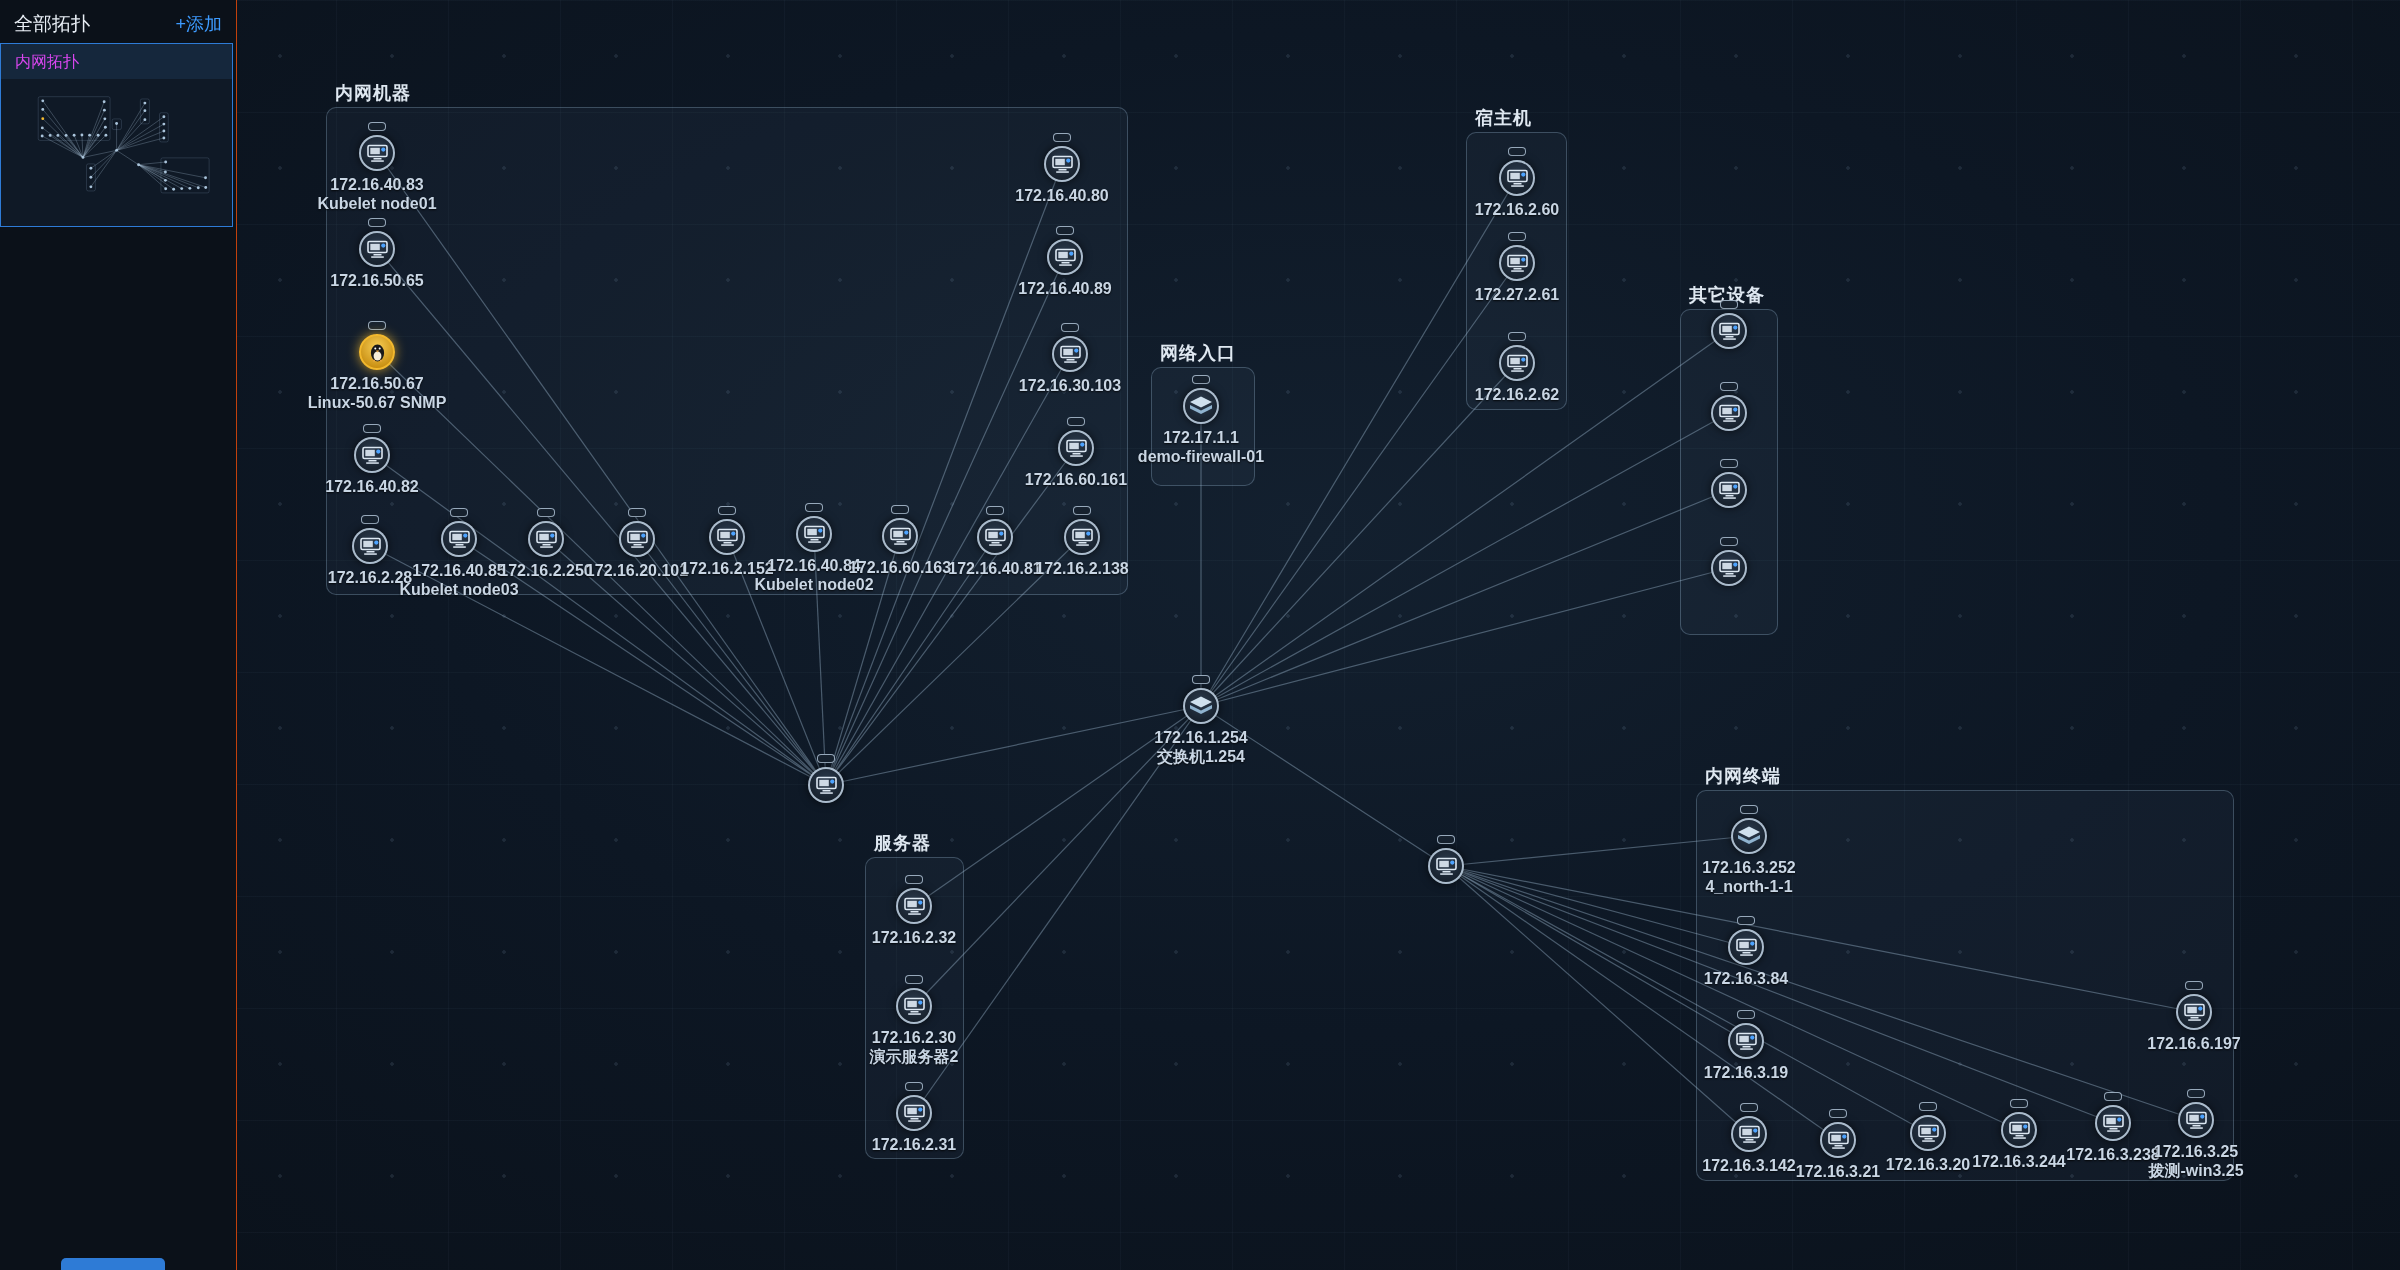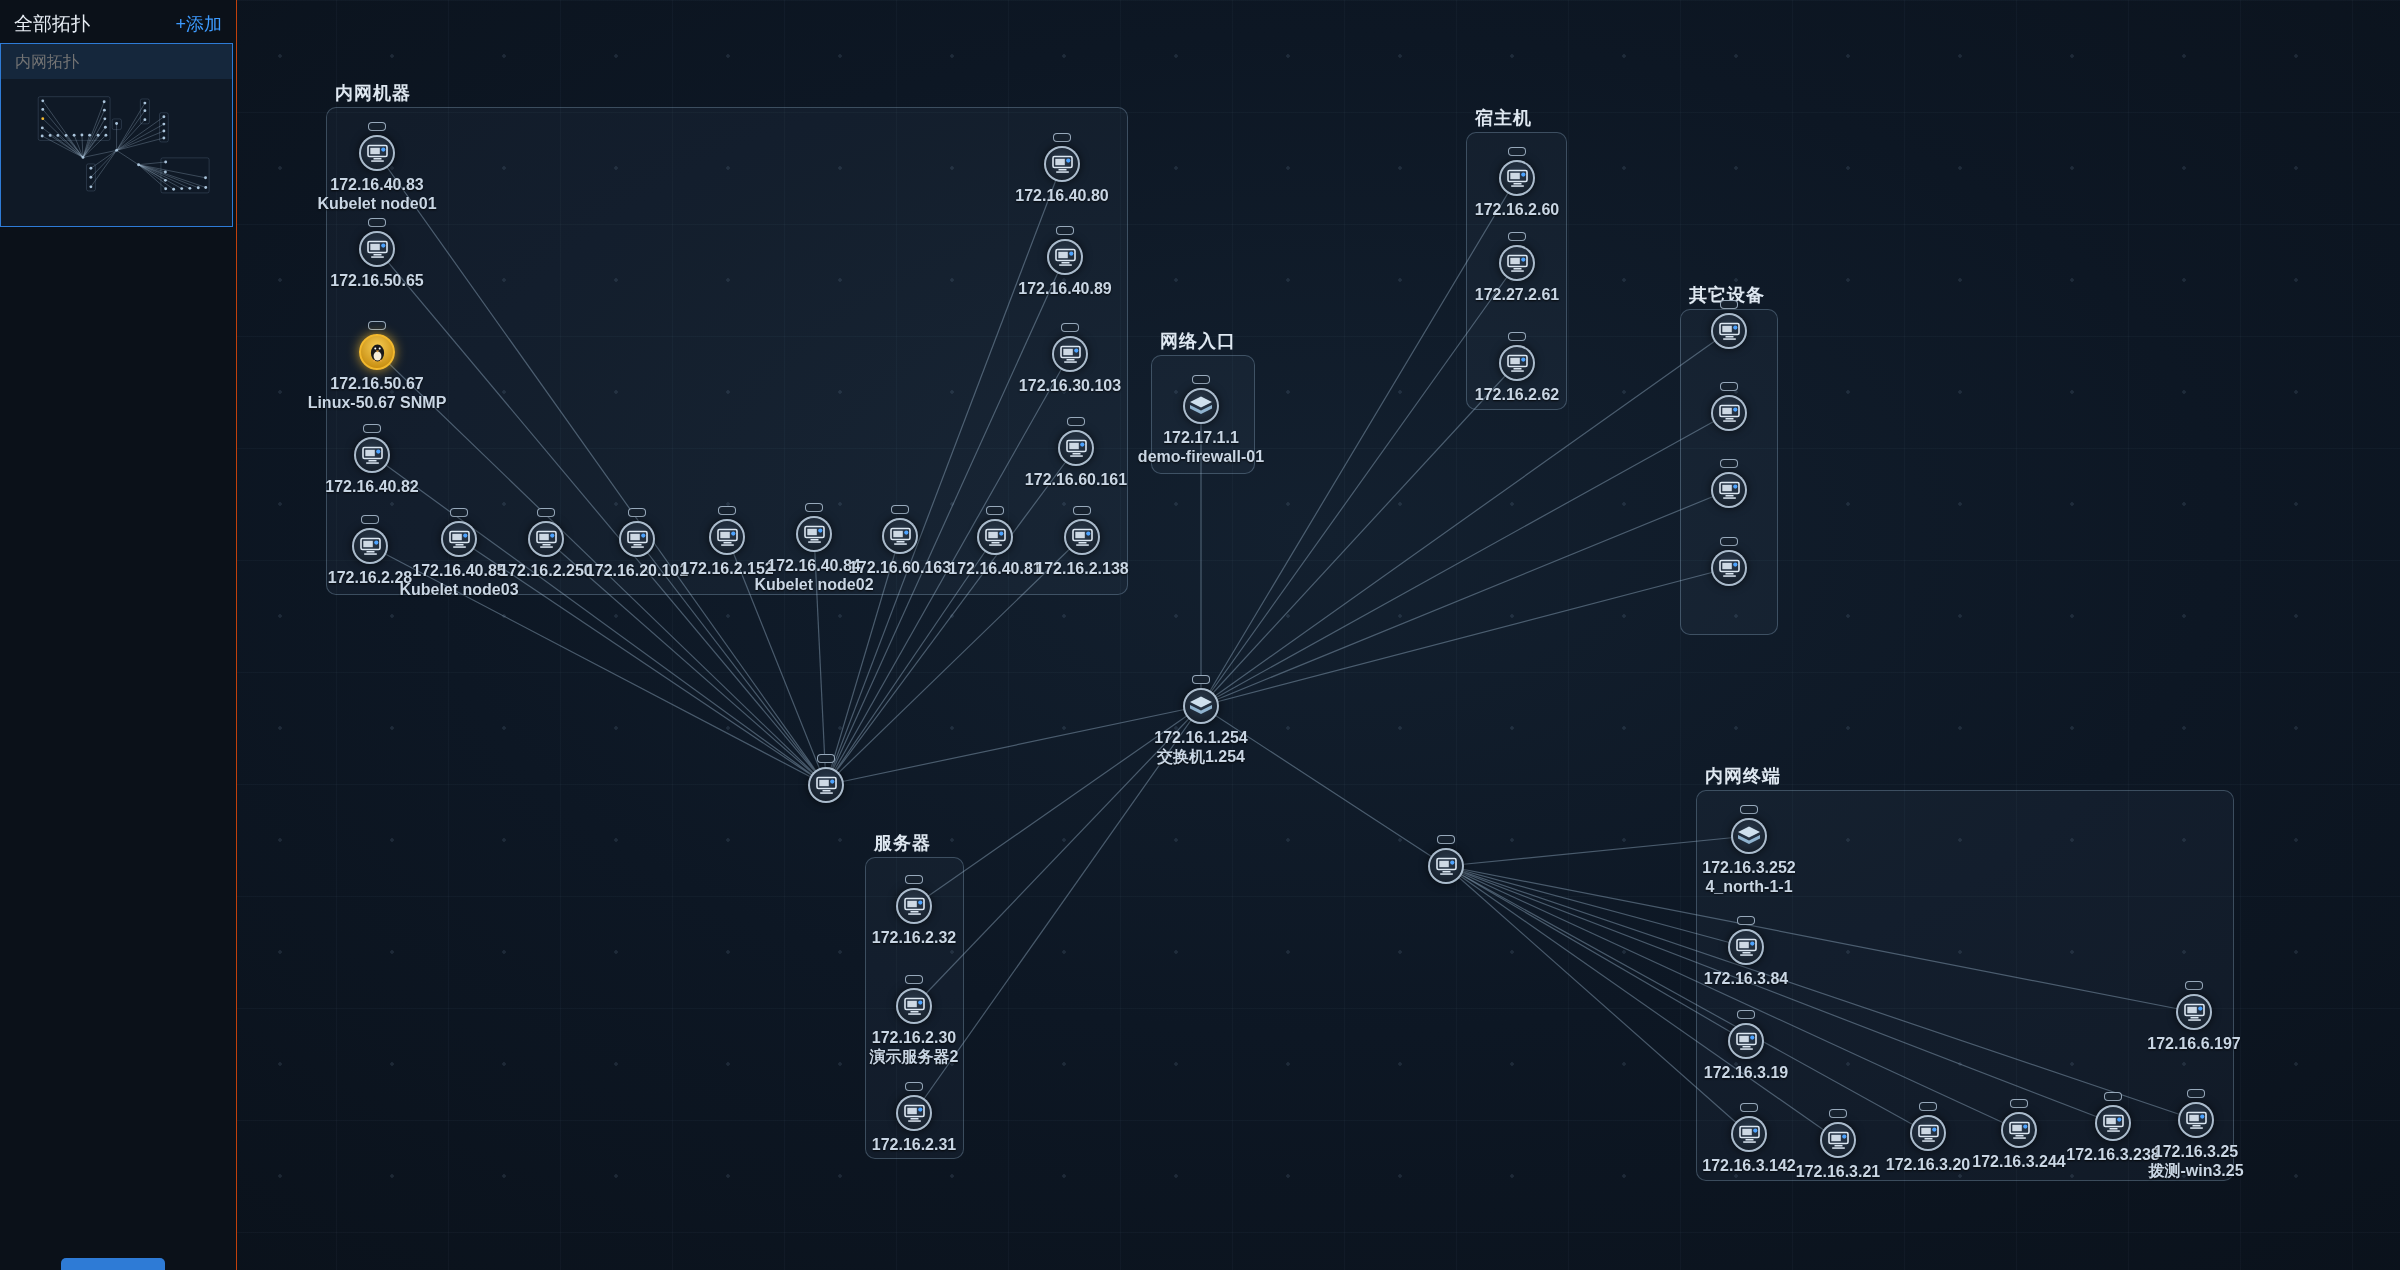--- a/index.html
+++ b/index.html
@@ -65,38 +65,38 @@
     display:flex; justify-content:space-between; align-items:center;
     padding:11px 14px 10px 14px;
   }
   .sb-title { color:#e8eef5; font-size:19px; }
   .sb-add { color:#3d9bff; font-size:18px; cursor:pointer; }
   #topo-card {
     position:absolute; left:0; top:43px; width:233px; height:184px;
     border:1px solid #2e7bd6; background:#0f1926; cursor:pointer;
   }
   .topo-card-title {
-    font-size:16px; color:#737373; padding:8px 3px 6px 14px;
+    font-size:16px; color:#d946ef; padding:8px 3px 6px 14px;
     background:rgba(62,125,200,0.14);
   }
   .thumb-wrap { padding:8px 8px; }
   #bottom-pill {
     position:absolute; left:61px; top:1258px; width:104px; height:12px;
     background:#2e7bd6; border-radius:5px 5px 0 0; z-index:12;
   }
 </style>
 </head>
 <body>
 
 <div id="canvas">
   <div id="group-layer">
       <div class="group" style="left: 326px; top: 107px; width: 802px; height: 488px;">
         <span class="group-label">内网机器</span>
       </div>
-      <div class="group" style="left: 1151px; top: 355px; width: 104px; height: 119px; padding-left: 40px;">
+      <div class="group" style="left: 1151px; top: 367px; width: 104px; height: 119px; padding-left: 40px;">
         <span class="group-label">网络入口</span>
       </div>
       <div class="group" style="left: 1466px; top: 132px; width: 101px; height: 278px;">
         <span class="group-label">宿主机</span>
       </div>
       <div class="group" style="left: 1680px; top: 286px; width: 98px; height: 326px; margin-top: 23px;">
         <span class="group-label">其它设备</span>
       </div>
       <div class="group" style="left: 865px; top: 857px; width: 99px; height: 302px;">
         <span class="group-label">服务器</span>

